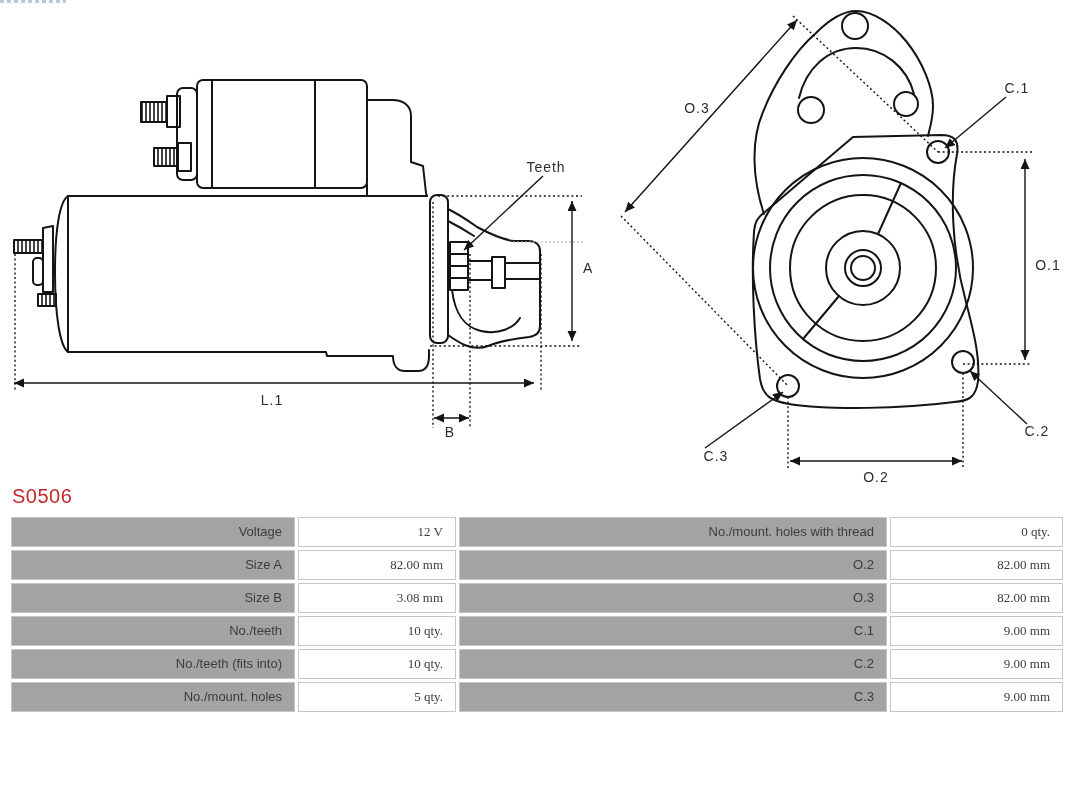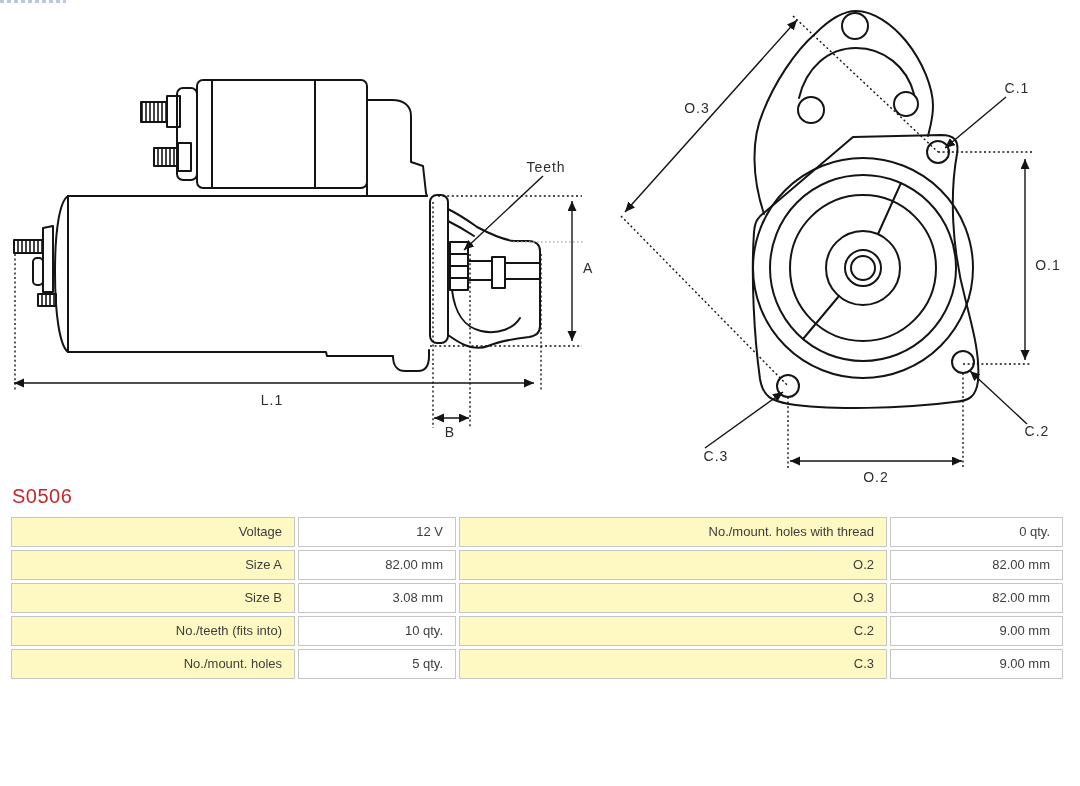--- a/index.html
+++ b/index.html
@@ -25,22 +25,22 @@
     border-collapse:separate;border-spacing:3px;table-layout:fixed;
     width:1058px;
   }
   table.spec td{
     box-sizing:border-box;
     border:1px solid #c6c6c6;
     font-size:13px;line-height:16px;color:#3d3d3d;
     text-align:right;padding:6px 12px 6px 4px;
     overflow:hidden;white-space:nowrap;
   }
-  td.lbl{background:#fef9c3;}
-  td.val{background:#ffffff;border-color:#cccccc;}
+  td.lbl{background:#a3a3a3;}
+  td.val{background:#ffffff;border-color:#cccccc;font-family:Liberation Serif, serif;}
 </style>
 </head>
 <body>
 
 <div class="logo-remnant"></div>
 
 <svg id="diagram-svg" width="1080" height="500" viewBox="0 0 1080 500">
   <defs>
     <marker id="arr" markerUnits="userSpaceOnUse" markerWidth="11" markerHeight="10" refX="10" refY="4.5" orient="auto-start-reverse">
       <path d="M0,0 L10,4.5 L0,9 Z" fill="#141414"></path>
@@ -163,20 +163,26 @@
       <td class="lbl">O.2</td>
       <td class="val">82.00 mm</td>
     </tr>
     <tr>
       <td class="lbl">Size B</td>
       <td class="val">3.08 mm</td>
       <td class="lbl">O.3</td>
       <td class="val">82.00 mm</td>
     </tr>
     <tr>
+      <td class="lbl">No./teeth</td>
+      <td class="val">10 qty.</td>
+      <td class="lbl">C.1</td>
+      <td class="val">9.00 mm</td>
+    </tr>
+    <tr>
       <td class="lbl">No./teeth (fits into)</td>
       <td class="val">10 qty.</td>
       <td class="lbl">C.2</td>
       <td class="val">9.00 mm</td>
     </tr>
     <tr>
       <td class="lbl">No./mount. holes</td>
       <td class="val">5 qty.</td>
       <td class="lbl">C.3</td>
       <td class="val">9.00 mm</td>

